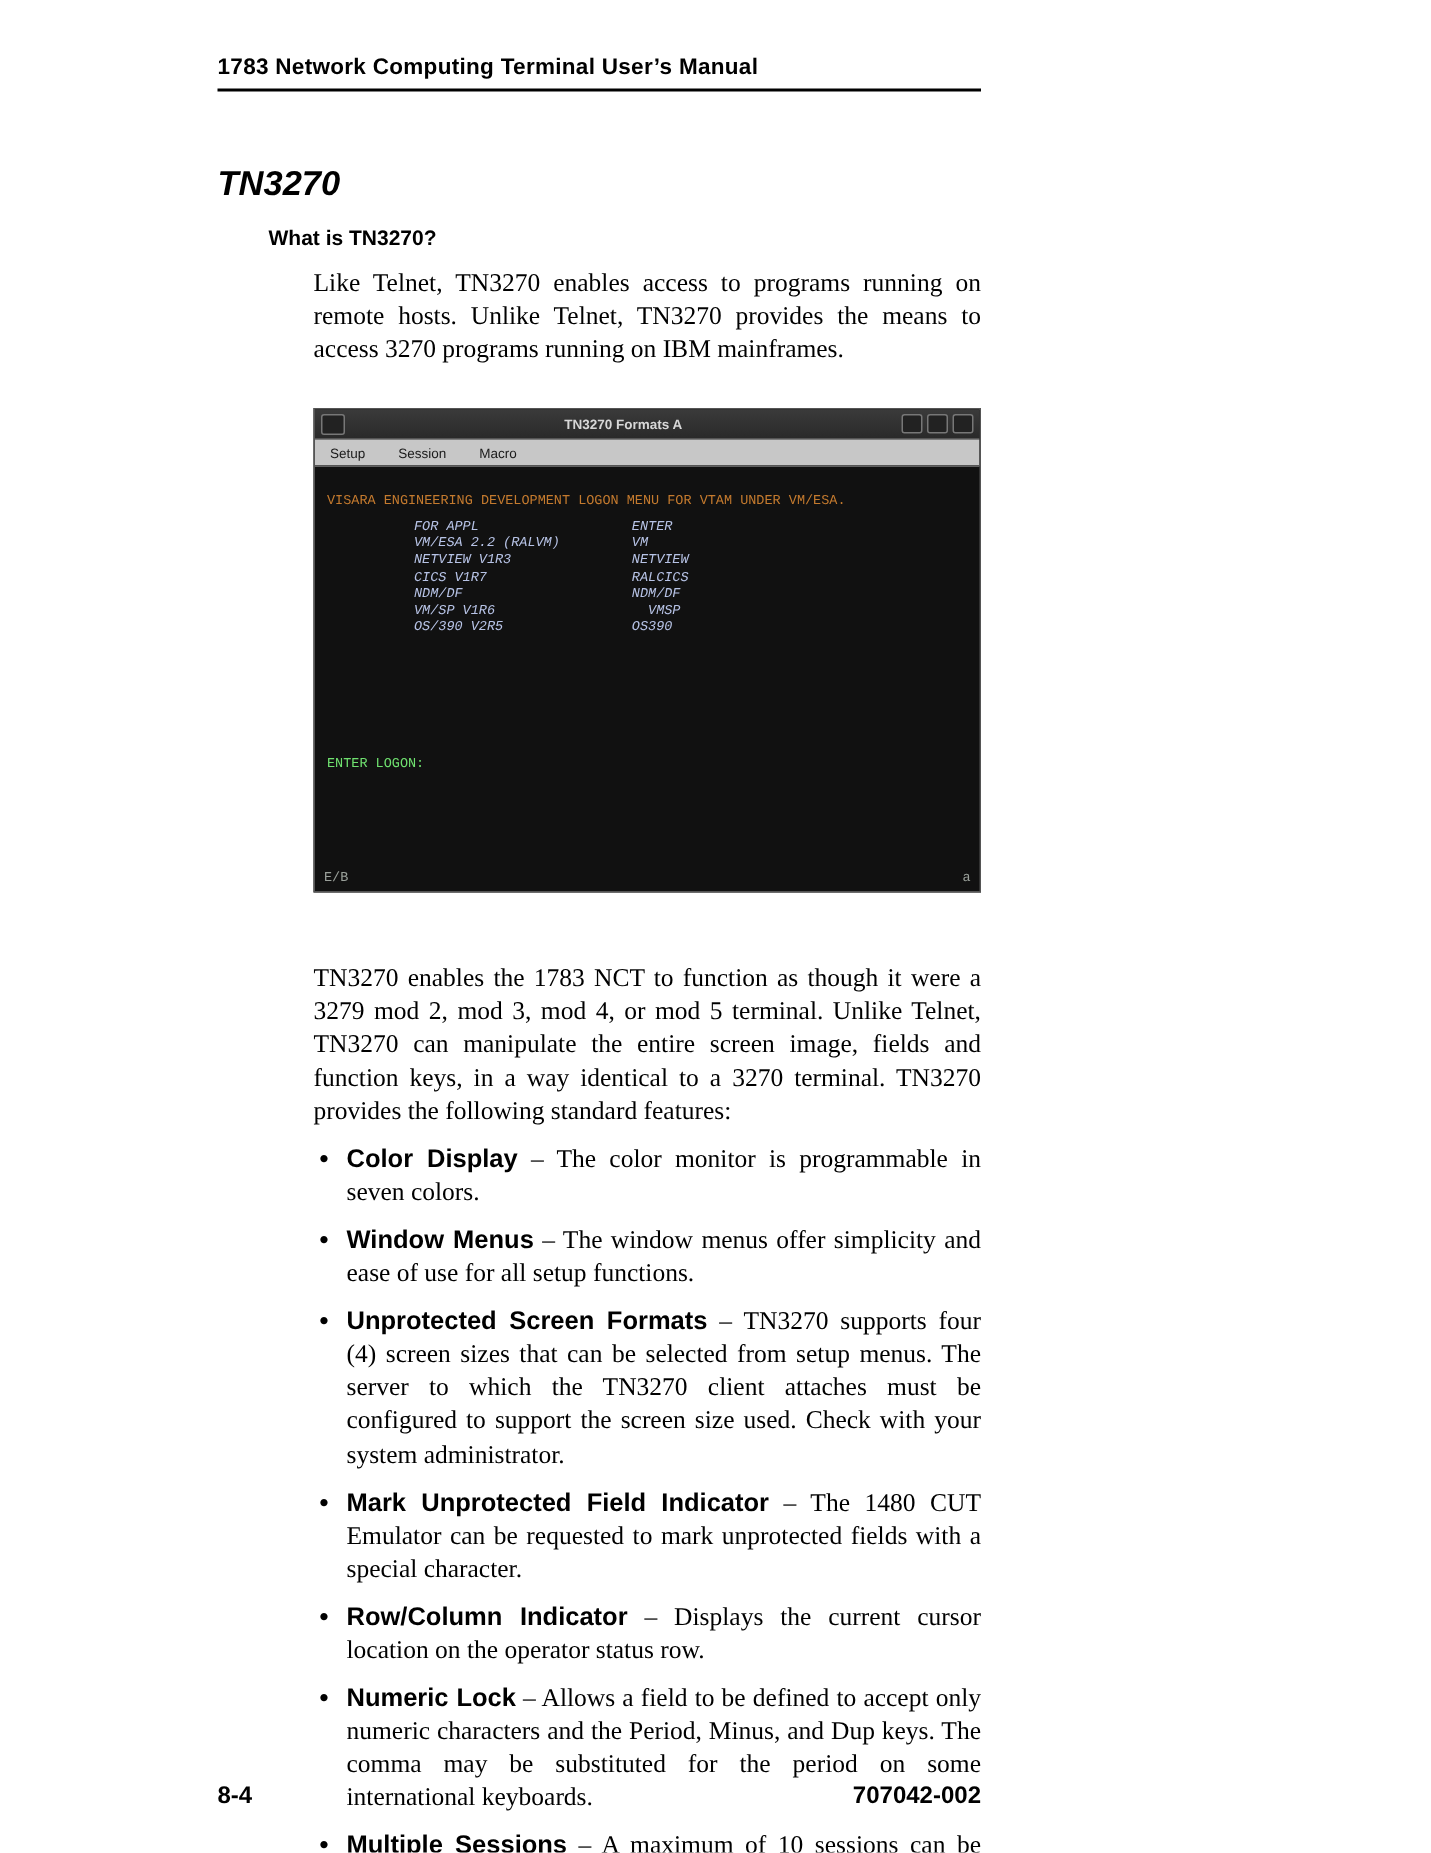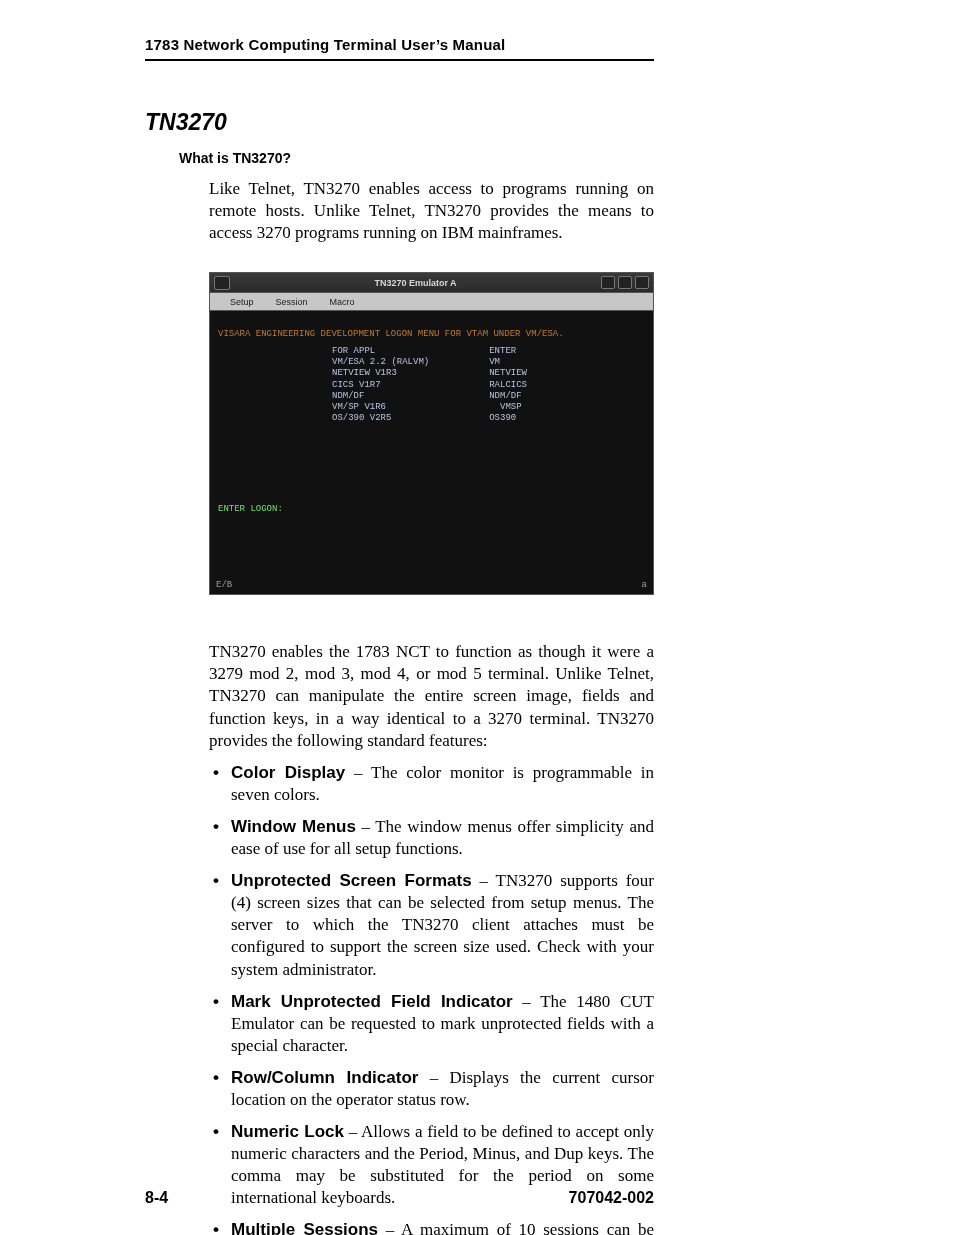--- a/index.html
+++ b/index.html
@@ -82,32 +82,32 @@
   .ss-titlebar .tb-right span { width:12px; height:11px; background:#222; border:1px solid #777; border-radius:2px; }
   .ss-menubar {
     height: 17px;
     background: #c7c7c7;
     color: #1a1a1a;
     font-family: Helvetica, Arial, sans-serif;
     font-size: 9px;
     display: flex;
     align-items: center;
     gap: 22px;
-    padding-left: 20px;
+    padding-left: 10px;
     border-bottom: 1px solid #555;
   }
   .ss-term {
     padding: 6px 8px 0 8px;
     font-size: 9px;
     line-height: 1.25;
     color: #6fe06f;
     white-space: pre;
   }
   .ss-term .hdr { color:#c47a2e; }
-  .ss-cols { display:flex; gap:60px; margin:6px 0 0 114px; color:#b7c3e6; }
+  .ss-cols { display:flex; gap:48px; margin:6px 0 0 58px; color:#b7c3e6;font-style:italic; }
   .ss-enter { color:#6fe06f; margin-top:68px; }
   .ss-status {
     position:absolute; bottom:4px; left:6px; right:6px;
     display:flex; justify-content:space-between;
     font-size:9px; color:#9aa09a;
   }
   .after-fig {
     font-size: 17px;
     line-height: 1.3;
     text-align: justify;
@@ -161,21 +161,21 @@
   <h1 class="section-title">TN3270</h1>
   <h2 class="subhead">What is TN3270?</h2>
 
   <div class="body-block">
     <p class="intro">Like Telnet, TN3270 enables access to programs running on remote hosts. Unlike Telnet, TN3270 provides the means to access 3270 programs running on IBM mainframes.</p>
 
     <div class="screenshot-wrap">
       <div class="screenshot">
         <div class="ss-titlebar">
           <span class="tb-left"></span>
-          <span class="tb-title">TN3270 Emulator A</span>
+          <span class="tb-title">TN3270 Formats A</span>
           <span class="tb-right">
             <span></span>
             <span></span>
             <span></span>
           </span>
         </div>
         <div class="ss-menubar">
           <span>Setup</span>
           <span>Session</span>
           <span>Macro</span>

